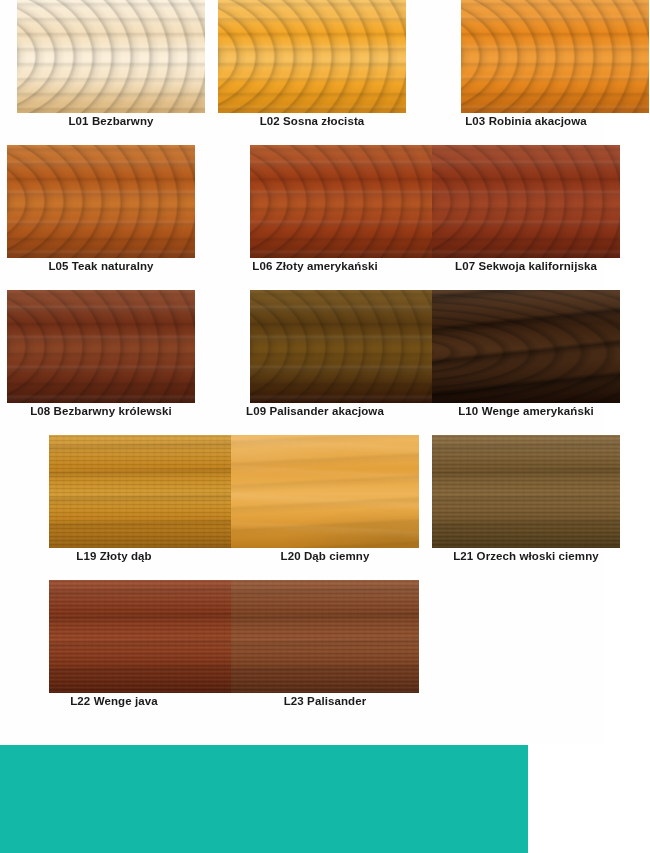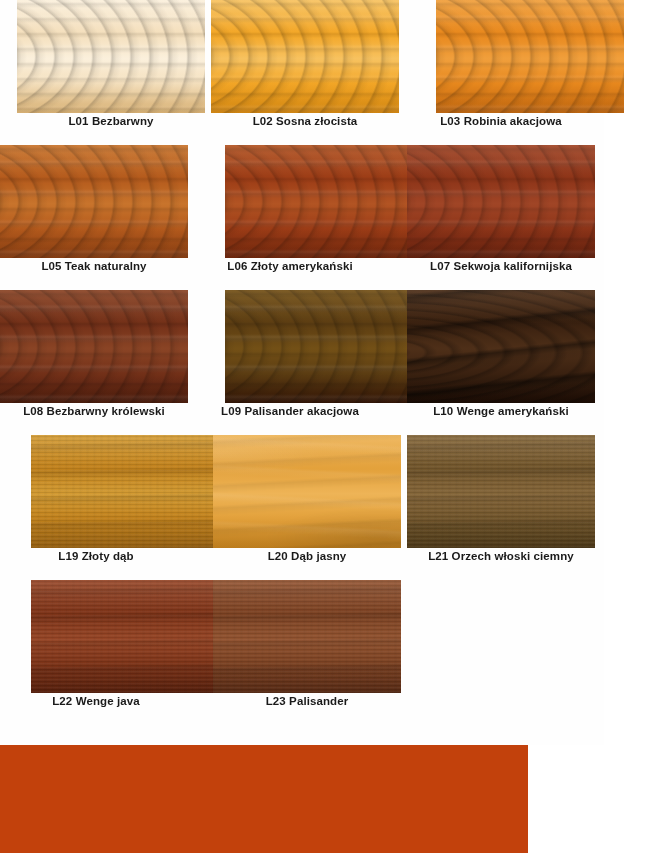--- a/index.html
+++ b/index.html
@@ -13,21 +13,21 @@
     height: 853px;
     font-family: "Liberation Sans", sans-serif;
     overflow: hidden;
     position: relative;
   }
 
   #chart {
     position: relative;
     width: 528px;
     height: 853px;
-    background: #c2410c;
+    background: #14b8a6;
   }
 
   
   .page-band {
     position: absolute;
     left: 0;
     top: 0;
     width: 604px;
     height: 745px;
     background: #fefefe;
@@ -42,22 +42,22 @@
     flex-wrap: wrap;
   }
 
   .cell {
     width: 194px;
     height: 145px;
     position: relative;
     box-sizing: border-box;
   }
   .cell.col0 { margin-left: 17px; }
-  .cell.col1 { }
-  .cell.col2 { margin-left: 2px; padding-left: 29px; }
+  .cell.col1 { margin-left: 7px; }
+  .cell.col2 { margin-left: 20px; padding-left: 29px; }
 
   .swatch {
     width: 188px;
     height: 113px;
     position: relative;
     overflow: hidden;
     background-color: #c8a06a;
   }
 
   .grain {
@@ -313,21 +313,21 @@
         <div class="caption">L19  Złoty dąb</div>
       </div>
       <div class="cell col0">
         <div class="swatch tex-straight" style="background-color: rgb(227, 161, 59); background-image: linear-gradient(rgb(238, 180, 87) 0%, rgb(227, 161, 59) 30%, rgb(238, 180, 87) 52%, rgb(227, 161, 59) 74%, rgb(198, 131, 31) 100%);">
           <div class="grain">
             <div class="arcs"></div>
             <div class="bands"></div>
           </div>
           <div class="sheen"></div>
         </div>
-        <div class="caption">L20  Dąb jasny</div>
+        <div class="caption">L20  Dąb ciemny</div>
       </div>
       <div class="cell col1">
         <div class="swatch tex-striated" style="background-color: rgb(112, 84, 42); background-image: linear-gradient(rgb(132, 101, 56) 0%, rgb(112, 84, 42) 30%, rgb(132, 101, 56) 52%, rgb(112, 84, 42) 74%, rgb(79, 58, 24) 100%);">
           <div class="grain">
             <div class="arcs"></div>
             <div class="bands"></div>
           </div>
           <div class="sheen"></div>
         </div>
         <div class="caption">L21  Orzech włoski ciemny</div>

